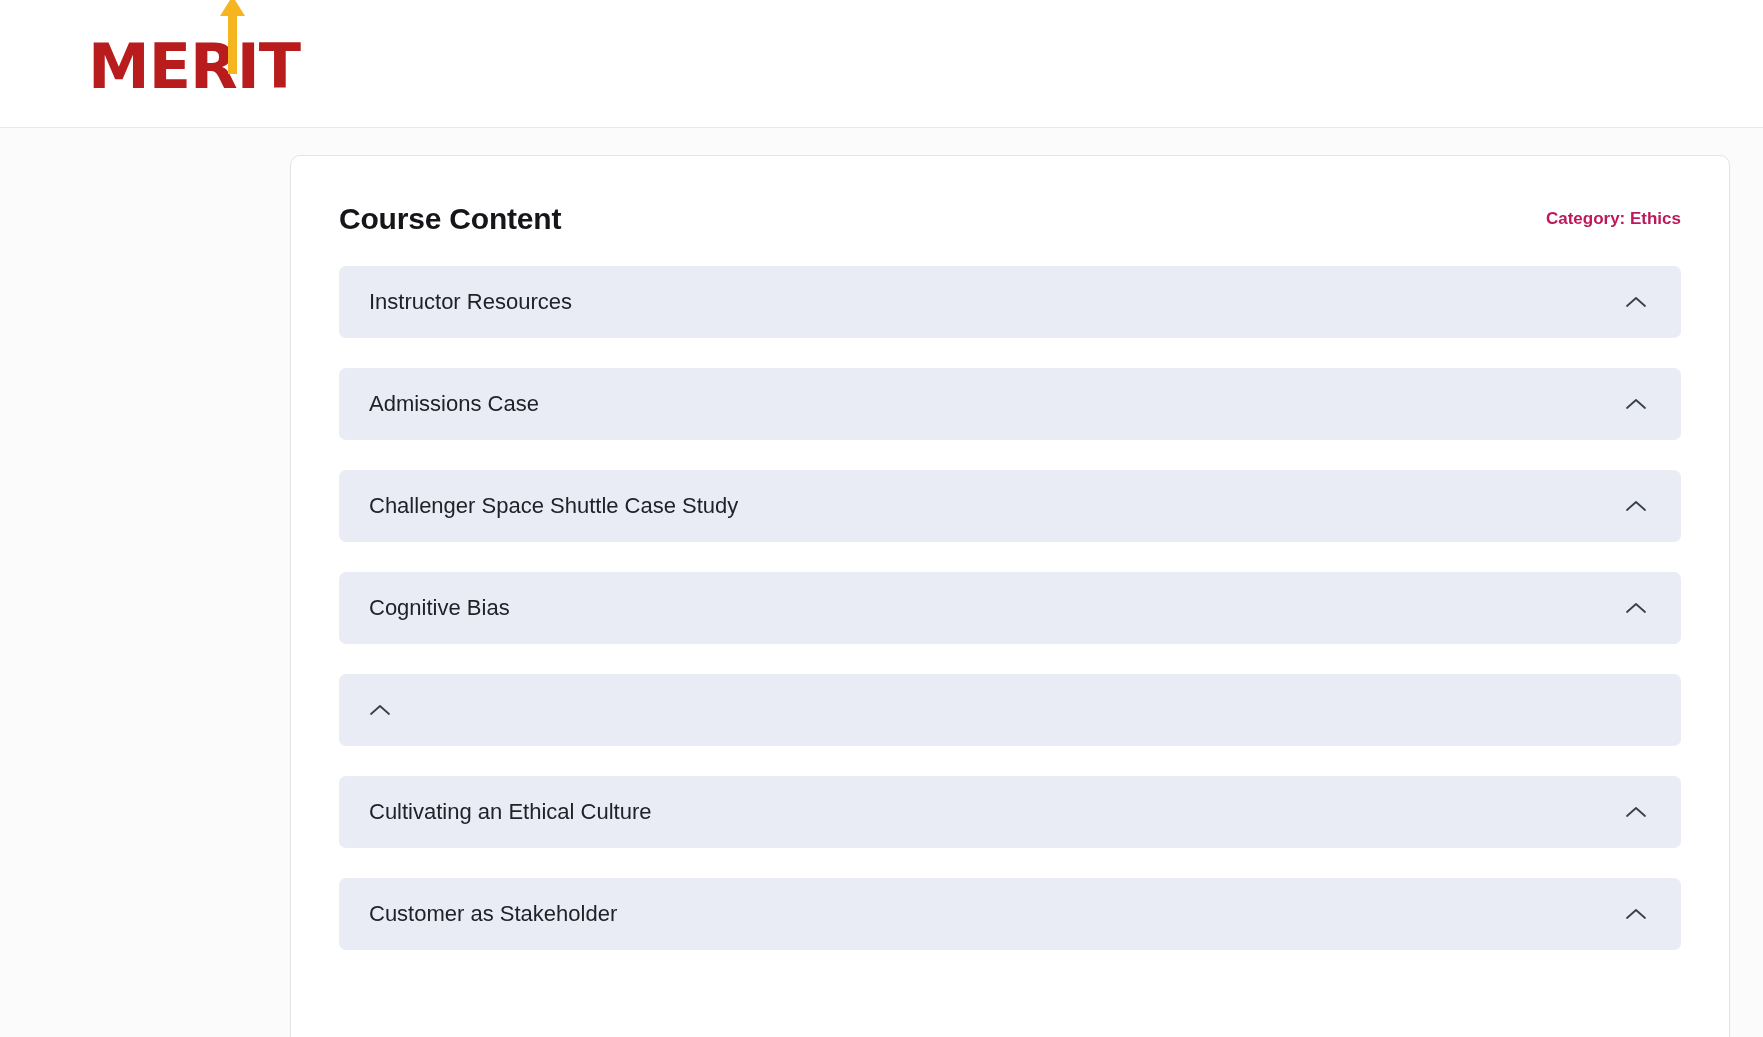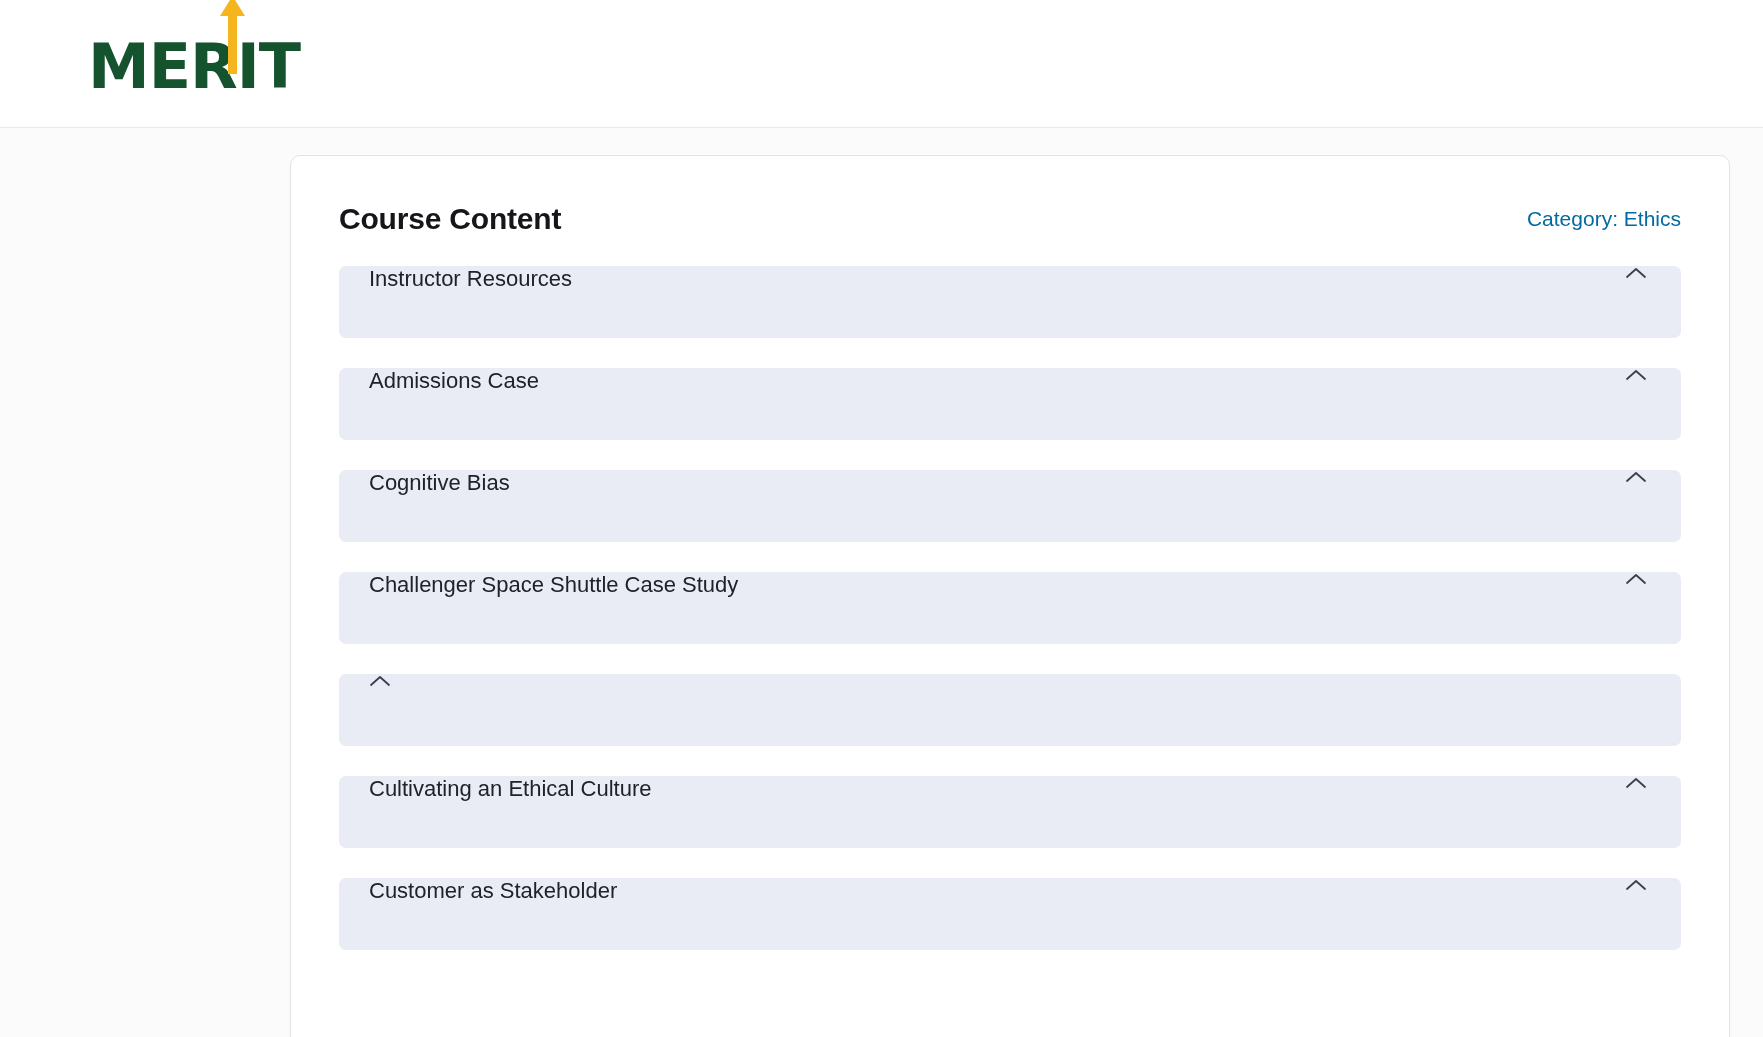--- a/index.html
+++ b/index.html
@@ -34,21 +34,21 @@
     top: 18px;
     display: flex;
     align-items: flex-end;
     height: 80px;
   }
   .logo-text {
     font-family: "DejaVu Sans", sans-serif;
     font-weight: 700;
     font-size: 62px;
     letter-spacing: -1px;
-    color: #14532d;
+    color: #b91c1c;
     line-height: 1;
     position: relative;
   }
   .logo-arrow {
     position: absolute;
     left: 131px;
     top: -22px;
     width: 26px;
     height: 78px;
   }
@@ -72,34 +72,35 @@
     justify-content: space-between;
     padding: 46px 48px 0 48px;
   }
   .card-title {
     font-size: 30px;
     font-weight: 700;
     color: #15161a;
     letter-spacing: -0.2px;
   }
   .card-category {
-    font-size: 21px;
-    color: #0369a1;
+    font-size: 17px;
+    color: #be185d;
+    font-weight: bold;
   }
 
   .accordion {
     padding: 30px 48px 0 48px;
   }
   .acc-item {
     background: #e9ecf5;
     border-radius: 7px;
     height: 72px;
     margin-bottom: 30px;
     display: flex;
-    align-items: flex-start;
+    align-items: center;
     justify-content: space-between;
     padding: 0 34px 0 30px;
     cursor: pointer;
   }
   .acc-label {
     font-size: 22px;
     color: #20222a;
   }
   .chev {
     width: 22px;
@@ -149,30 +150,30 @@
       <div class="acc-item">
         <span class="acc-label">Admissions Case</span>
         <span class="chev">
           <svg viewBox="0 0 22 14" width="22" height="14" aria-hidden="true">
             <path d="M2 11 L11 3 L20 11" fill="none" stroke="#3a3f4b" stroke-width="1.8" stroke-linecap="round" stroke-linejoin="round"></path>
           </svg>
         </span>
       </div>
 
       <div class="acc-item">
+        <span class="acc-label">Challenger Space Shuttle Case Study</span>
+        <span class="chev">
+          <svg viewBox="0 0 22 14" width="22" height="14" aria-hidden="true">
+            <path d="M2 11 L11 3 L20 11" fill="none" stroke="#3a3f4b" stroke-width="1.8" stroke-linecap="round" stroke-linejoin="round"></path>
+          </svg>
+        </span>
+      </div>
+
+      <div class="acc-item">
         <span class="acc-label">Cognitive Bias</span>
-        <span class="chev">
-          <svg viewBox="0 0 22 14" width="22" height="14" aria-hidden="true">
-            <path d="M2 11 L11 3 L20 11" fill="none" stroke="#3a3f4b" stroke-width="1.8" stroke-linecap="round" stroke-linejoin="round"></path>
-          </svg>
-        </span>
-      </div>
-
-      <div class="acc-item">
-        <span class="acc-label">Challenger Space Shuttle Case Study</span>
         <span class="chev">
           <svg viewBox="0 0 22 14" width="22" height="14" aria-hidden="true">
             <path d="M2 11 L11 3 L20 11" fill="none" stroke="#3a3f4b" stroke-width="1.8" stroke-linecap="round" stroke-linejoin="round"></path>
           </svg>
         </span>
       </div>
 
       <div class="acc-item">
         <span class="chev">
           <svg viewBox="0 0 22 14" width="22" height="14" aria-hidden="true">

